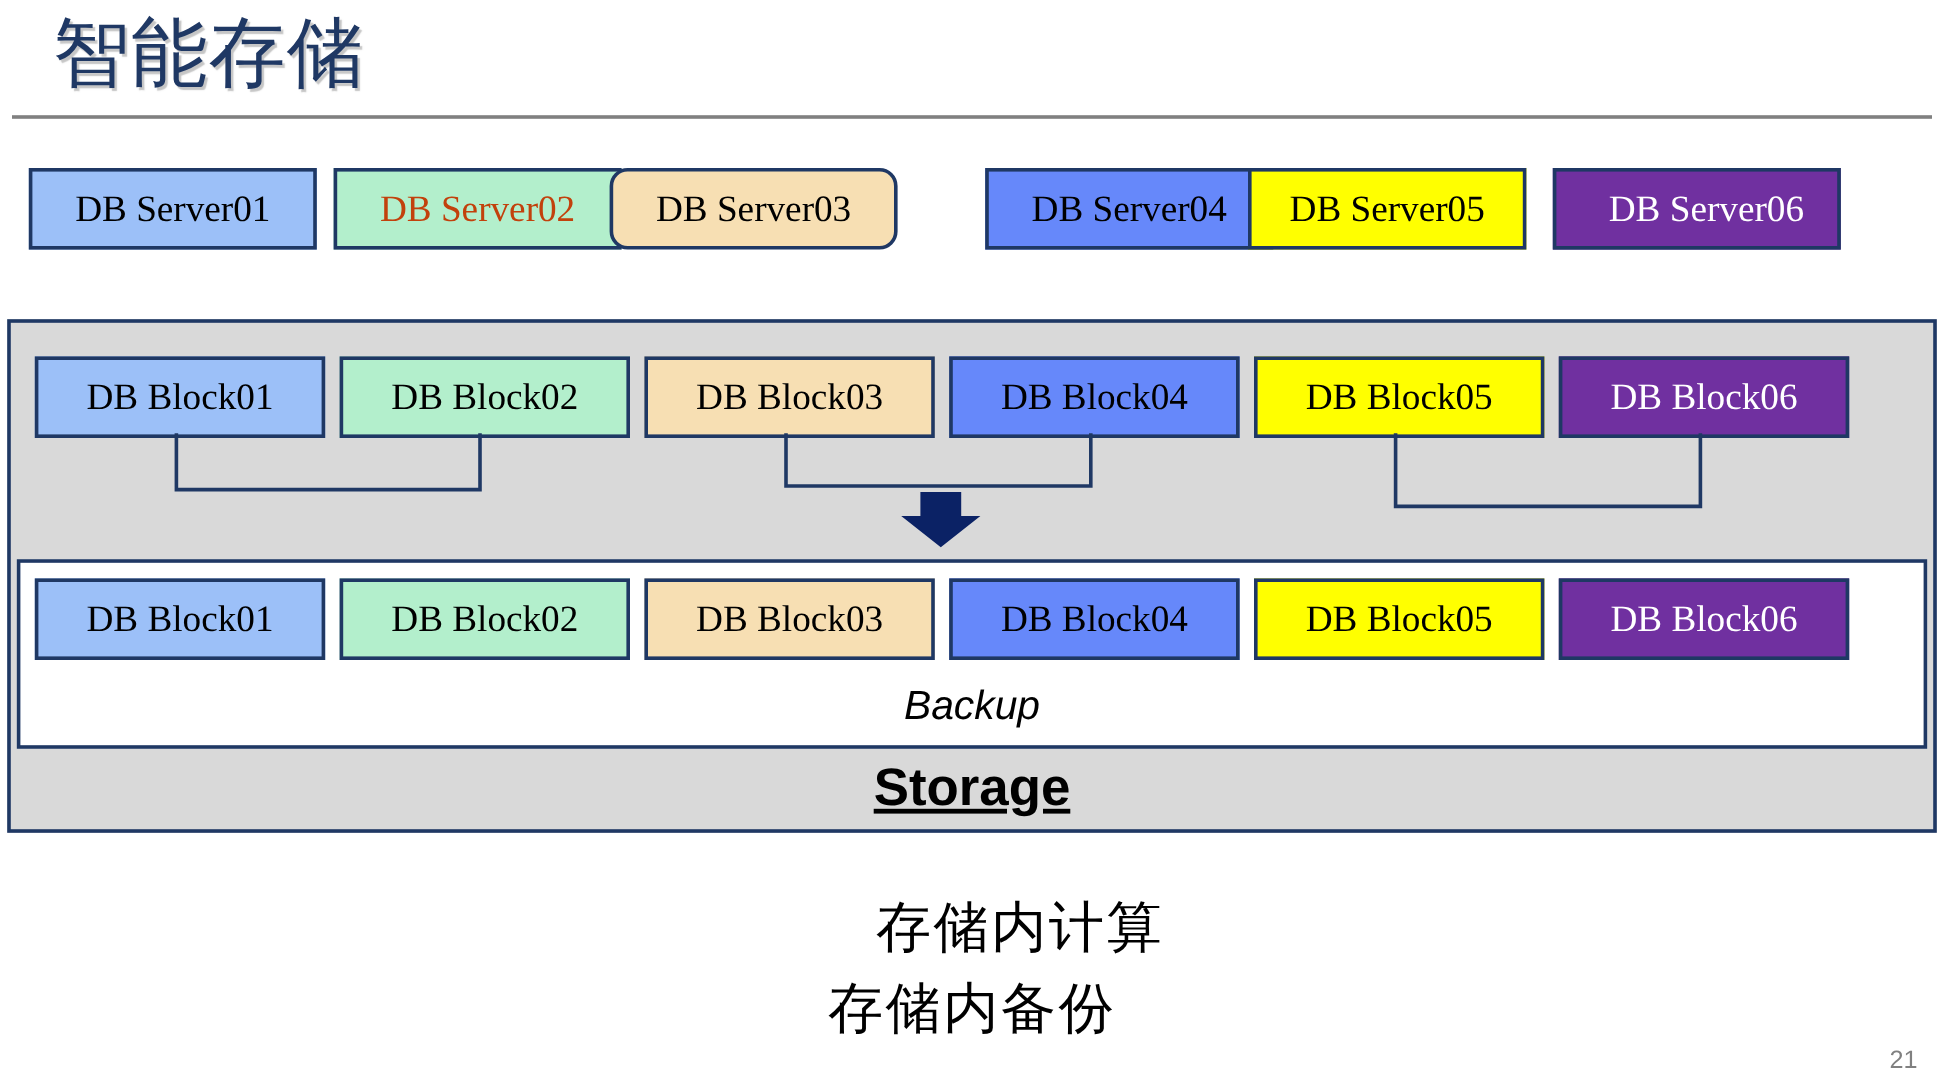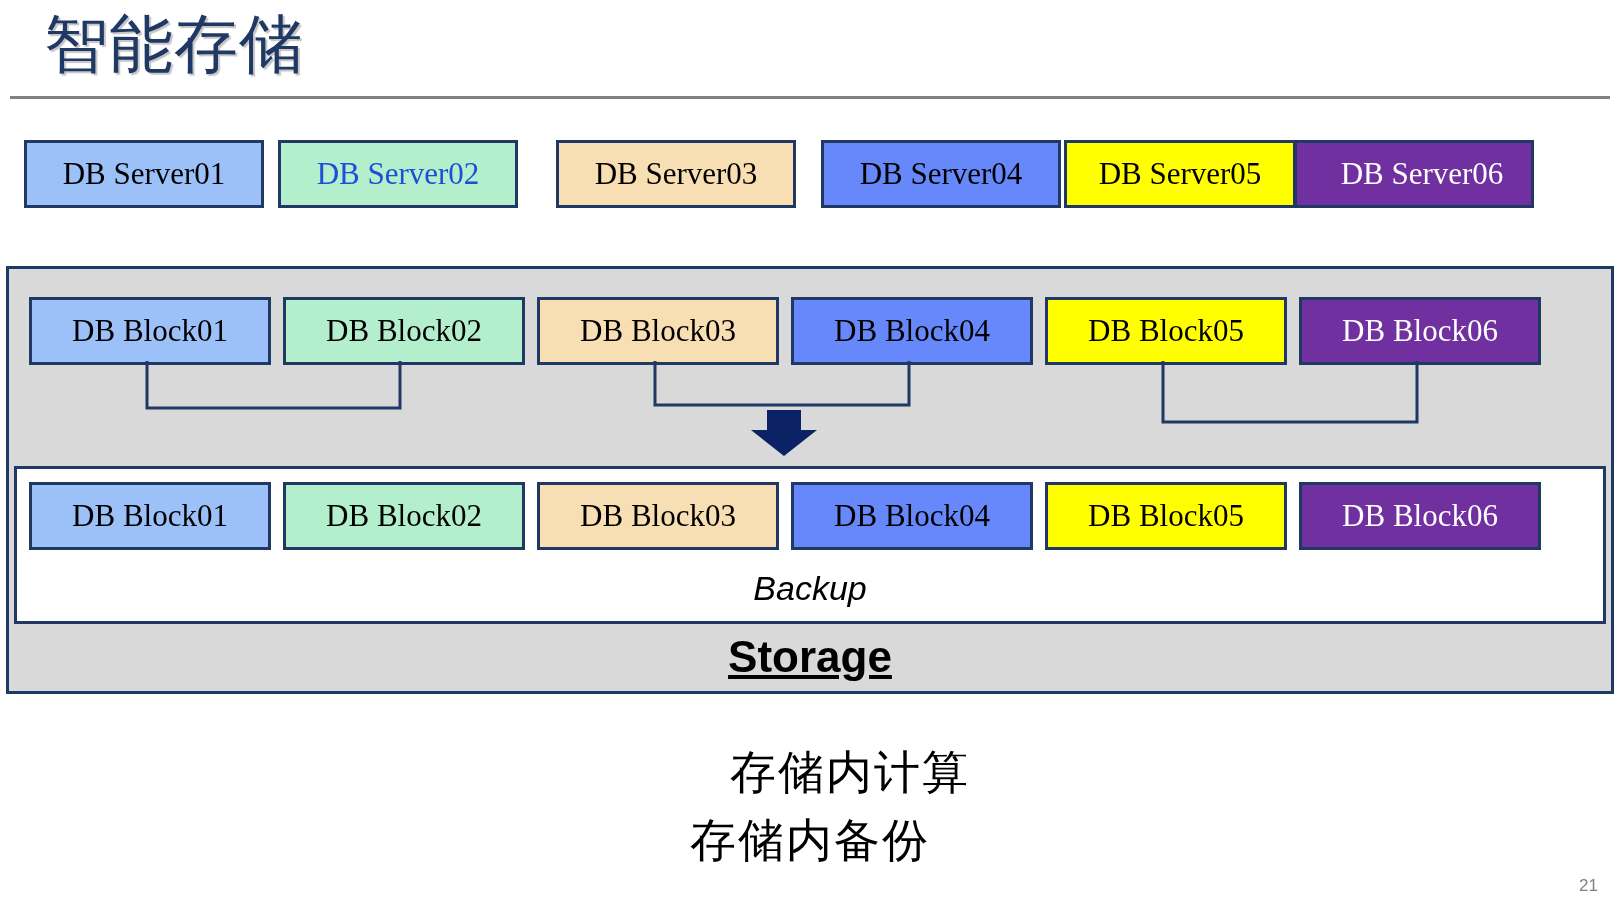--- a/index.html
+++ b/index.html
@@ -120,44 +120,44 @@
     color: #000000;
     letter-spacing: 2px;
   }
   #caption-1 { top: 742px; margin-left: 40px; }
   #caption-2 { top: 810px; }
 
   #page-number {
     position: absolute;
     right: 22px;
     bottom: 14px;
-    font-size: 17px;
+    font-size: 21px;
     color: #808080;
   }
 </style>
 </head>
 <body>
 
 <div id="slide-title">智能存储</div>
 <div id="title-rule"></div>
 
 <div id="server-row">
     <div class="box" style="left: 24px; top: 140px; width: 240px; height: 68px; background: rgb(156, 192, 248); color: rgb(0, 0, 0); border-color: rgb(31, 56, 100);">
       <span>DB Server01</span>
     </div>
-    <div class="box" style="left: 278px; top: 140px; width: 240px; height: 68px; background: rgb(179, 239, 204); color: #1d4ed8; border-color: rgb(31, 56, 100);">
+    <div class="box" style="left: 278px; top: 140px; width: 240px; height: 68px; background: rgb(179, 239, 204); color: #c2410c; border-color: rgb(31, 56, 100);">
       <span>DB Server02</span>
     </div>
-    <div class="box" style="left: 556px; top: 140px; width: 240px; height: 68px; background: rgb(247, 223, 179); color: rgb(0, 0, 0); border-color: rgb(31, 56, 100);">
+    <div class="box" style="left: 508px; top: 140px; width: 240px; height: 68px; background: rgb(247, 223, 179); color: rgb(0, 0, 0); border-color: rgb(31, 56, 100); border-radius: 15px;">
       <span>DB Server03</span>
     </div>
     <div class="box" style="left: 786px; top: 140px; width: 240px; height: 68px; background: rgb(102, 136, 250); color: rgb(0, 0, 0); border-color: rgb(31, 56, 100); margin-left: 35px;">
       <span>DB Server04</span>
     </div>
-    <div class="box" style="left: 1040px; top: 140px; width: 232px; height: 68px; background: rgb(255, 255, 0); color: rgb(0, 0, 0); border-color: rgb(31, 56, 100); margin-left: 24px;">
+    <div class="box" style="left: 1040px; top: 140px; width: 232px; height: 68px; background: rgb(255, 255, 0); color: rgb(0, 0, 0); border-color: rgb(31, 56, 100);">
       <span>DB Server05</span>
     </div>
     <div class="box" style="left: 1294px; top: 140px; width: 240px; height: 68px; background: rgb(112, 48, 160); color: rgb(255, 255, 255); border-color: rgb(31, 56, 100); padding-left: 16px;">
       <span>DB Server06</span>
     </div>
   </div>
 
 <div id="storage-container">
     <div class="box" style="left: 20px; top: 28px; width: 242px; height: 68px; background: rgb(156, 192, 248); color: rgb(0, 0, 0); border-color: rgb(31, 56, 100);">
       <span>DB Block01</span>

